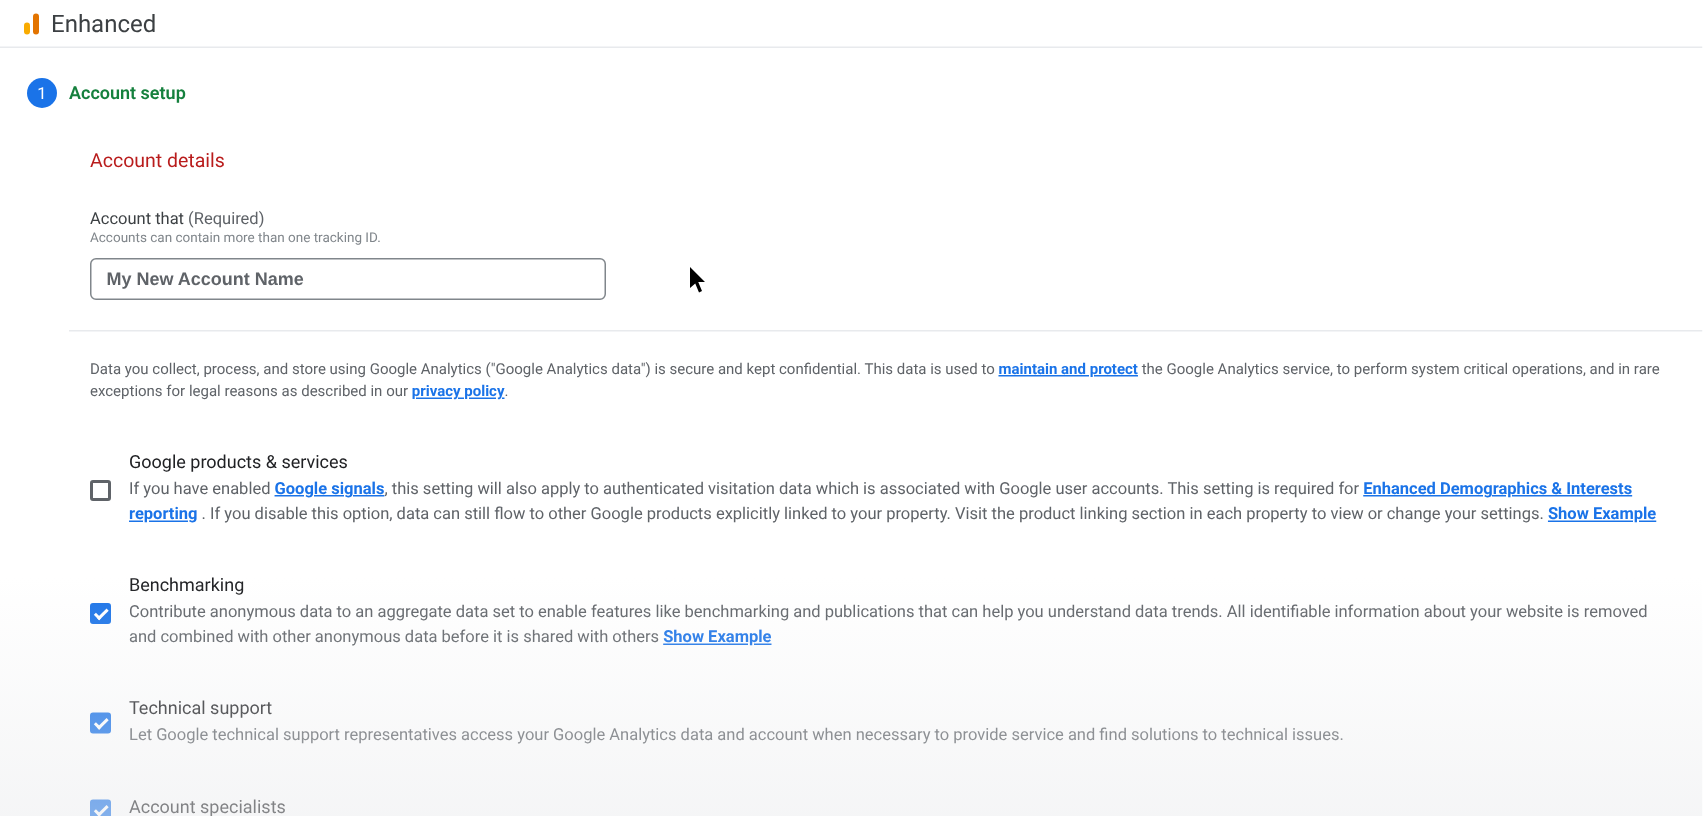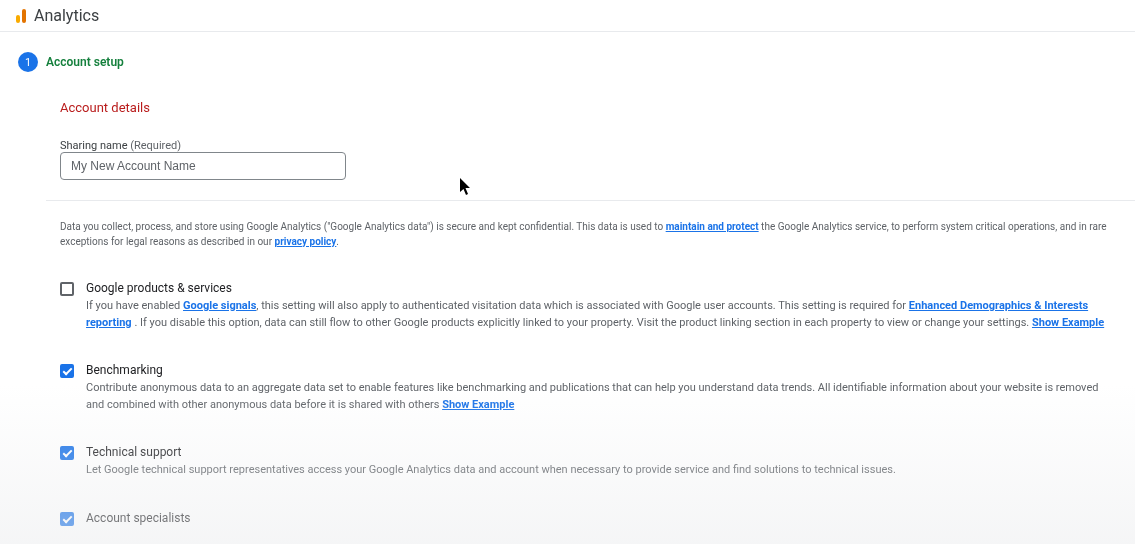--- a/index.html
+++ b/index.html
@@ -62,28 +62,29 @@
     color: #3c4043;
   }
   .field-label .req { color: #5f6368; margin-top: 45px; }
   .field-help {
     font-size: 9px;
     color: #80868b;
     margin-top: 2px;
     margin-bottom: 8px;
   }
   .text-input {
-    width: 286px;
+    width: 344px;
     height: 28px;
     border: 1px solid #80868b;
     border-radius: 4px;
     padding: 0 10px;
     font-size: 12px;
     color: #5f6368;
     outline: none;
+    font-weight: bold;
   }
   .divider { height: 1px; background: #e8eaed; margin: 20px 0 18px -14px; margin-right: -20px; }
   .section-title {
     font-size: 12px;
     color: #202124;
     display: flex;
     align-items: center;
   }
   .help-icon {
     width: 13px; height: 13px;
@@ -106,21 +107,21 @@
     font-size: 11px;
     color: #5f6368;
     margin-top: 22px;
     line-height: 1.5;
   }
   .link { color: #1a73e8; text-decoration: none; cursor: pointer; font-weight: bold; }
   .link.u { text-decoration: underline; }
   .options { margin-top: 14px; }
   .opt {
     display: flex;
-    align-items: flex-start;
+    align-items: center;
     margin-bottom: 20px;
     margin-top: 32px;
   }
   .checkbox {
     width: 14px; height: 14px;
     border: 2px solid #5f6368;
     border-radius: 2px;
     margin-right: 12px;
     margin-top: 1px;
     flex-shrink: 0;
@@ -166,36 +167,37 @@
   }
 </style>
 </head>
 <body>
 
 <div class="header">
   <span class="logo">
     <span class="logo-bar1"></span>
       <span class="logo-bar2"></span>
   </span>
-  <span class="header-title">Analytics</span>
+  <span class="header-title">Enhanced</span>
 </div>
 
 <div class="content">
   <div class="step-row">
     <span class="step-badge">1</span>
     <span class="step-title">Account setup</span>
   </div>
 
   <div class="panel">
     <div class="panel-title">Account details</div>
 
     <div class="field-label">
-      <span>Sharing name</span>
+      <span>Account that</span>
       <span class="req">(Required)</span>
     </div>
+    <div class="field-help">Accounts can contain more than one tracking ID.</div>
     <input type="text" class="text-input" value="My New Account Name" style="">
 
     <div class="divider"></div>
 
     <div class="subtext">
       <span>Data you collect, process, and store using Google Analytics ("Google Analytics data") is secure and kept confidential. This data is used to </span><a class="link u">maintain and protect</a><span> the Google Analytics service, to perform system critical operations, and in rare exceptions for legal reasons as described in our </span><a class="link u">privacy policy</a><span>.</span>
     </div>
 
 
     <div class="options">

